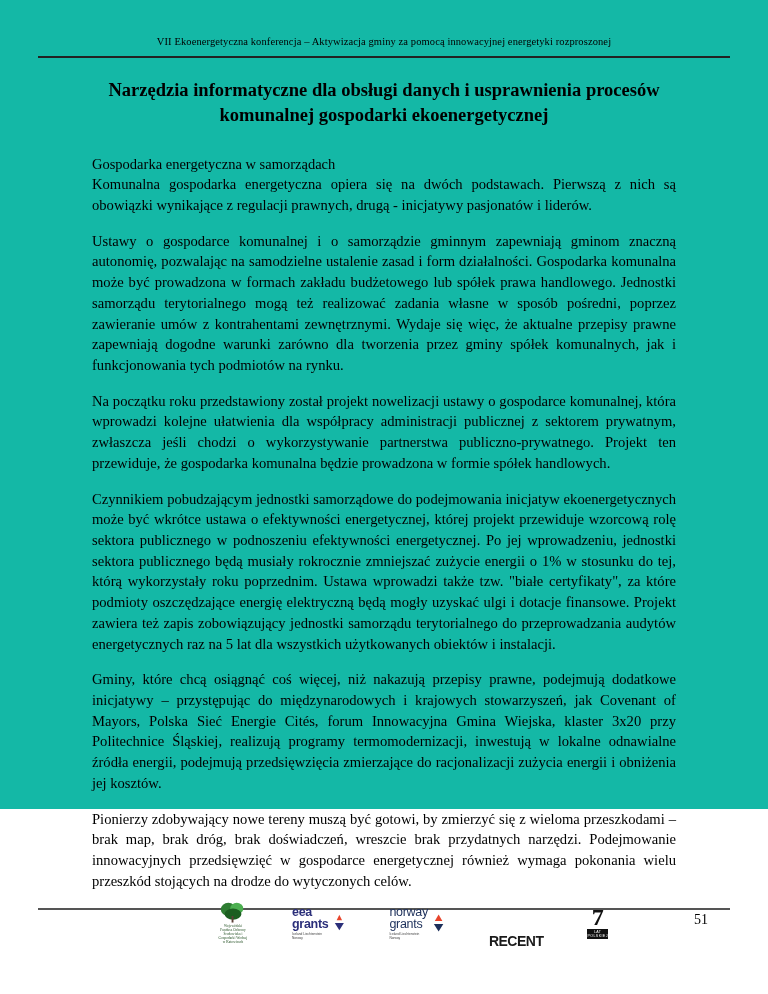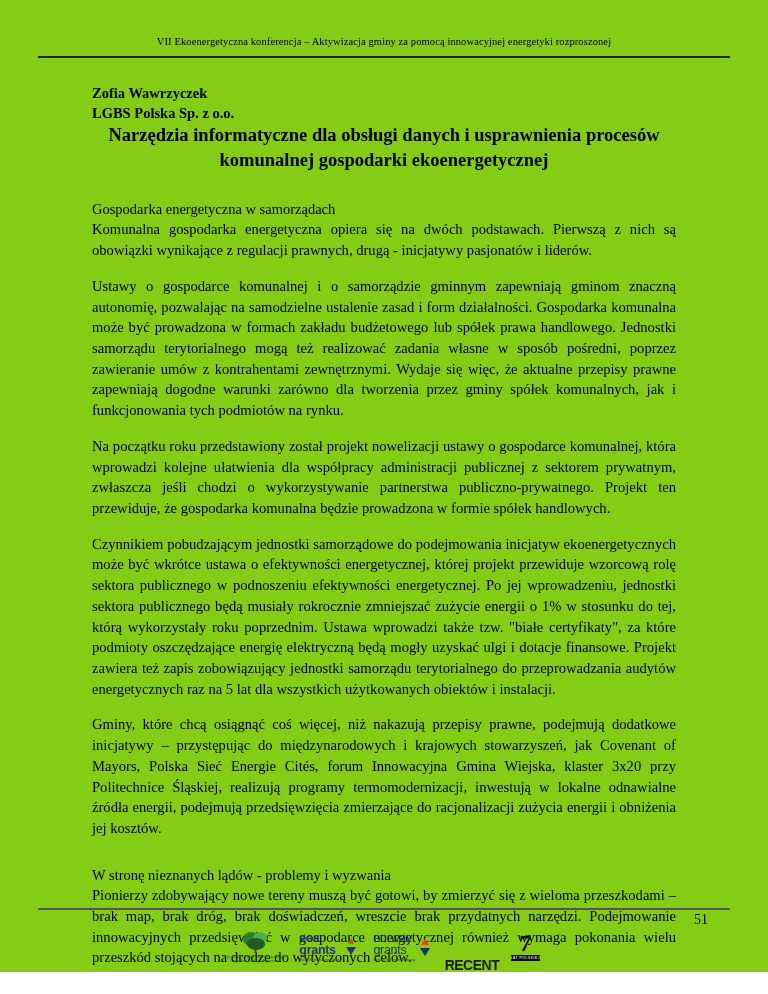--- a/index.html
+++ b/index.html
@@ -9,24 +9,24 @@
   body {
     width: 768px;
     height: 994px;
     background: #ffffff;
     font-family: "Liberation Serif", serif;
     color: #000000;
   }
   .page {
     position: relative;
     width: 768px;
-    height: 972px;
+    height: 809px;
     box-sizing: border-box;
     padding: 7px;
-    background: #84cc16;
+    background: #14b8a6;
   }
   .header {
     position: absolute;
     top: 36px;
     left: 92px;
     width: 584px;
     text-align: center;
     font-size: 10.5px;
     font-family: "Liberation Serif", serif;
     color: #000;
@@ -93,27 +93,28 @@
     height: 1px;
   }
   .page-number {
     position: absolute;
     top: 912px;
     right: 60px;
     font-size: 14px;
   }
   .logos {
     position: absolute;
-    top: 920px;
+    top: 896px;
     left: 218px;
     width: 330px;
     height: 54px;
     display: flex;
     align-items: center;
-    justify-content: flex-end;
+    justify-content: space-between;
+    gap: 44px;
   }
   .logo {
     display: flex;
     align-items: center;
     justify-content: center;
     height: 44px;
   }
   .logo-wfos {
     flex-direction: column;
     width: 76px;
@@ -196,35 +197,30 @@
 </head>
 <body>
 
 <div class="page">
 
   <div class="header">VII Ekoenergetyczna konferencja – Aktywizacja gminy za pomocą innowacyjnej energetyki rozproszonej</div>
   <div class="header-rule"></div>
 
   <div class="content">
 
-    <div class="author-block">
-      <div>Zofia Wawrzyczek</div>
-      <div class="company">LGBS Polska Sp. z o.o.</div>
-    </div>
 
     <div class="title">Narzędzia informatyczne dla obsługi danych i usprawnienia procesów komunalnej gospodarki ekoenergetycznej</div>
 
     <div class="section-head">Gospodarka energetyczna w samorządach</div>
     <p class="body-par">Komunalna gospodarka energetyczna opiera się na dwóch podstawach. Pierwszą z nich są obowiązki wynikające z regulacji prawnych, drugą - inicjatywy pasjonatów i liderów.</p>
     <p class="body-par">Ustawy o gospodarce komunalnej i o samorządzie gminnym zapewniają gminom znaczną autonomię, pozwalając na samodzielne ustalenie zasad i form działalności. Gospodarka komunalna może być prowadzona w formach zakładu budżetowego lub spółek prawa handlowego. Jednostki samorządu terytorialnego mogą też realizować zadania własne w sposób pośredni, poprzez zawieranie umów z kontrahentami zewnętrznymi. Wydaje się więc, że aktualne przepisy prawne zapewniają dogodne warunki zarówno dla tworzenia przez gminy spółek komunalnych, jak i funkcjonowania tych podmiotów na rynku.</p>
     <p class="body-par">Na początku roku przedstawiony został projekt nowelizacji ustawy o gospodarce komunalnej, która wprowadzi kolejne ułatwienia dla współpracy administracji publicznej z sektorem prywatnym, zwłaszcza jeśli chodzi o wykorzystywanie partnerstwa publiczno-prywatnego. Projekt ten przewiduje, że gospodarka komunalna będzie prowadzona w formie spółek handlowych.</p>
     <p class="body-par">Czynnikiem pobudzającym jednostki samorządowe do podejmowania inicjatyw ekoenergetycznych może być wkrótce ustawa o efektywności energetycznej, której projekt przewiduje wzorcową rolę sektora publicznego w podnoszeniu efektywności energetycznej. Po jej wprowadzeniu, jednostki sektora publicznego będą musiały rokrocznie zmniejszać zużycie energii o 1% w stosunku do tej, którą wykorzystały roku poprzednim. Ustawa wprowadzi także tzw. "białe certyfikaty", za które podmioty oszczędzające energię elektryczną będą mogły uzyskać ulgi i dotacje finansowe. Projekt zawiera też zapis zobowiązujący jednostki samorządu terytorialnego do przeprowadzania audytów energetycznych raz na 5 lat dla wszystkich użytkowanych obiektów i instalacji.</p>
     <p class="body-par">Gminy, które chcą osiągnąć coś więcej, niż nakazują przepisy prawne, podejmują dodatkowe inicjatywy – przystępując do międzynarodowych i krajowych stowarzyszeń, jak Covenant of Mayors, Polska Sieć Energie Cités, forum Innowacyjna Gmina Wiejska, klaster 3x20 przy Politechnice Śląskiej, realizują programy termomodernizacji, inwestują w lokalne odnawialne źródła energii, podejmują przedsięwzięcia zmierzające do racjonalizacji zużycia energii i obniżenia jej kosztów.</p>
 
-    <div class="section-head">W stronę nieznanych lądów - problemy i wyzwania</div>
     <p class="body-par">Pionierzy zdobywający nowe tereny muszą być gotowi, by zmierzyć się z wieloma przeszkodami – brak map, brak dróg, brak doświadczeń, wreszcie brak przydatnych narzędzi. Podejmowanie innowacyjnych przedsięwzięć w gospodarce energetycznej również wymaga pokonania wielu przeszkód stojących na drodze do wytyczonych celów.</p>
 
   </div>
 
   <div class="footer-rule"></div>
   <div class="page-number">51</div>
 
   <div class="logos">
 
     <div class="logo logo-wfos">

